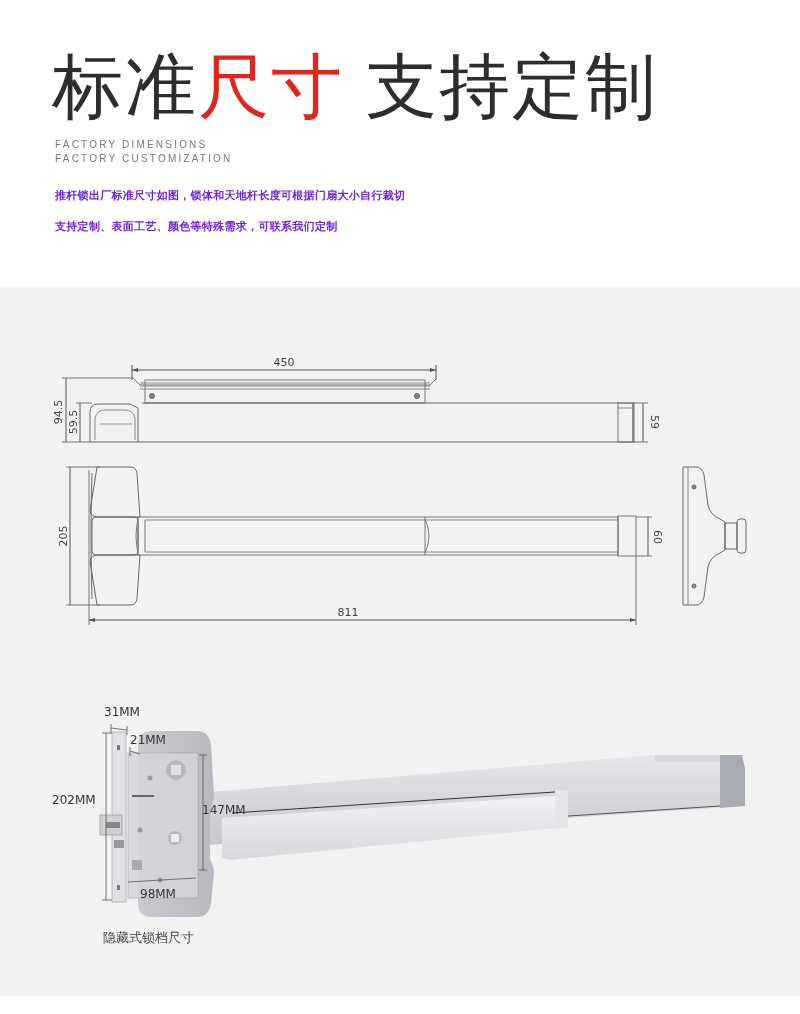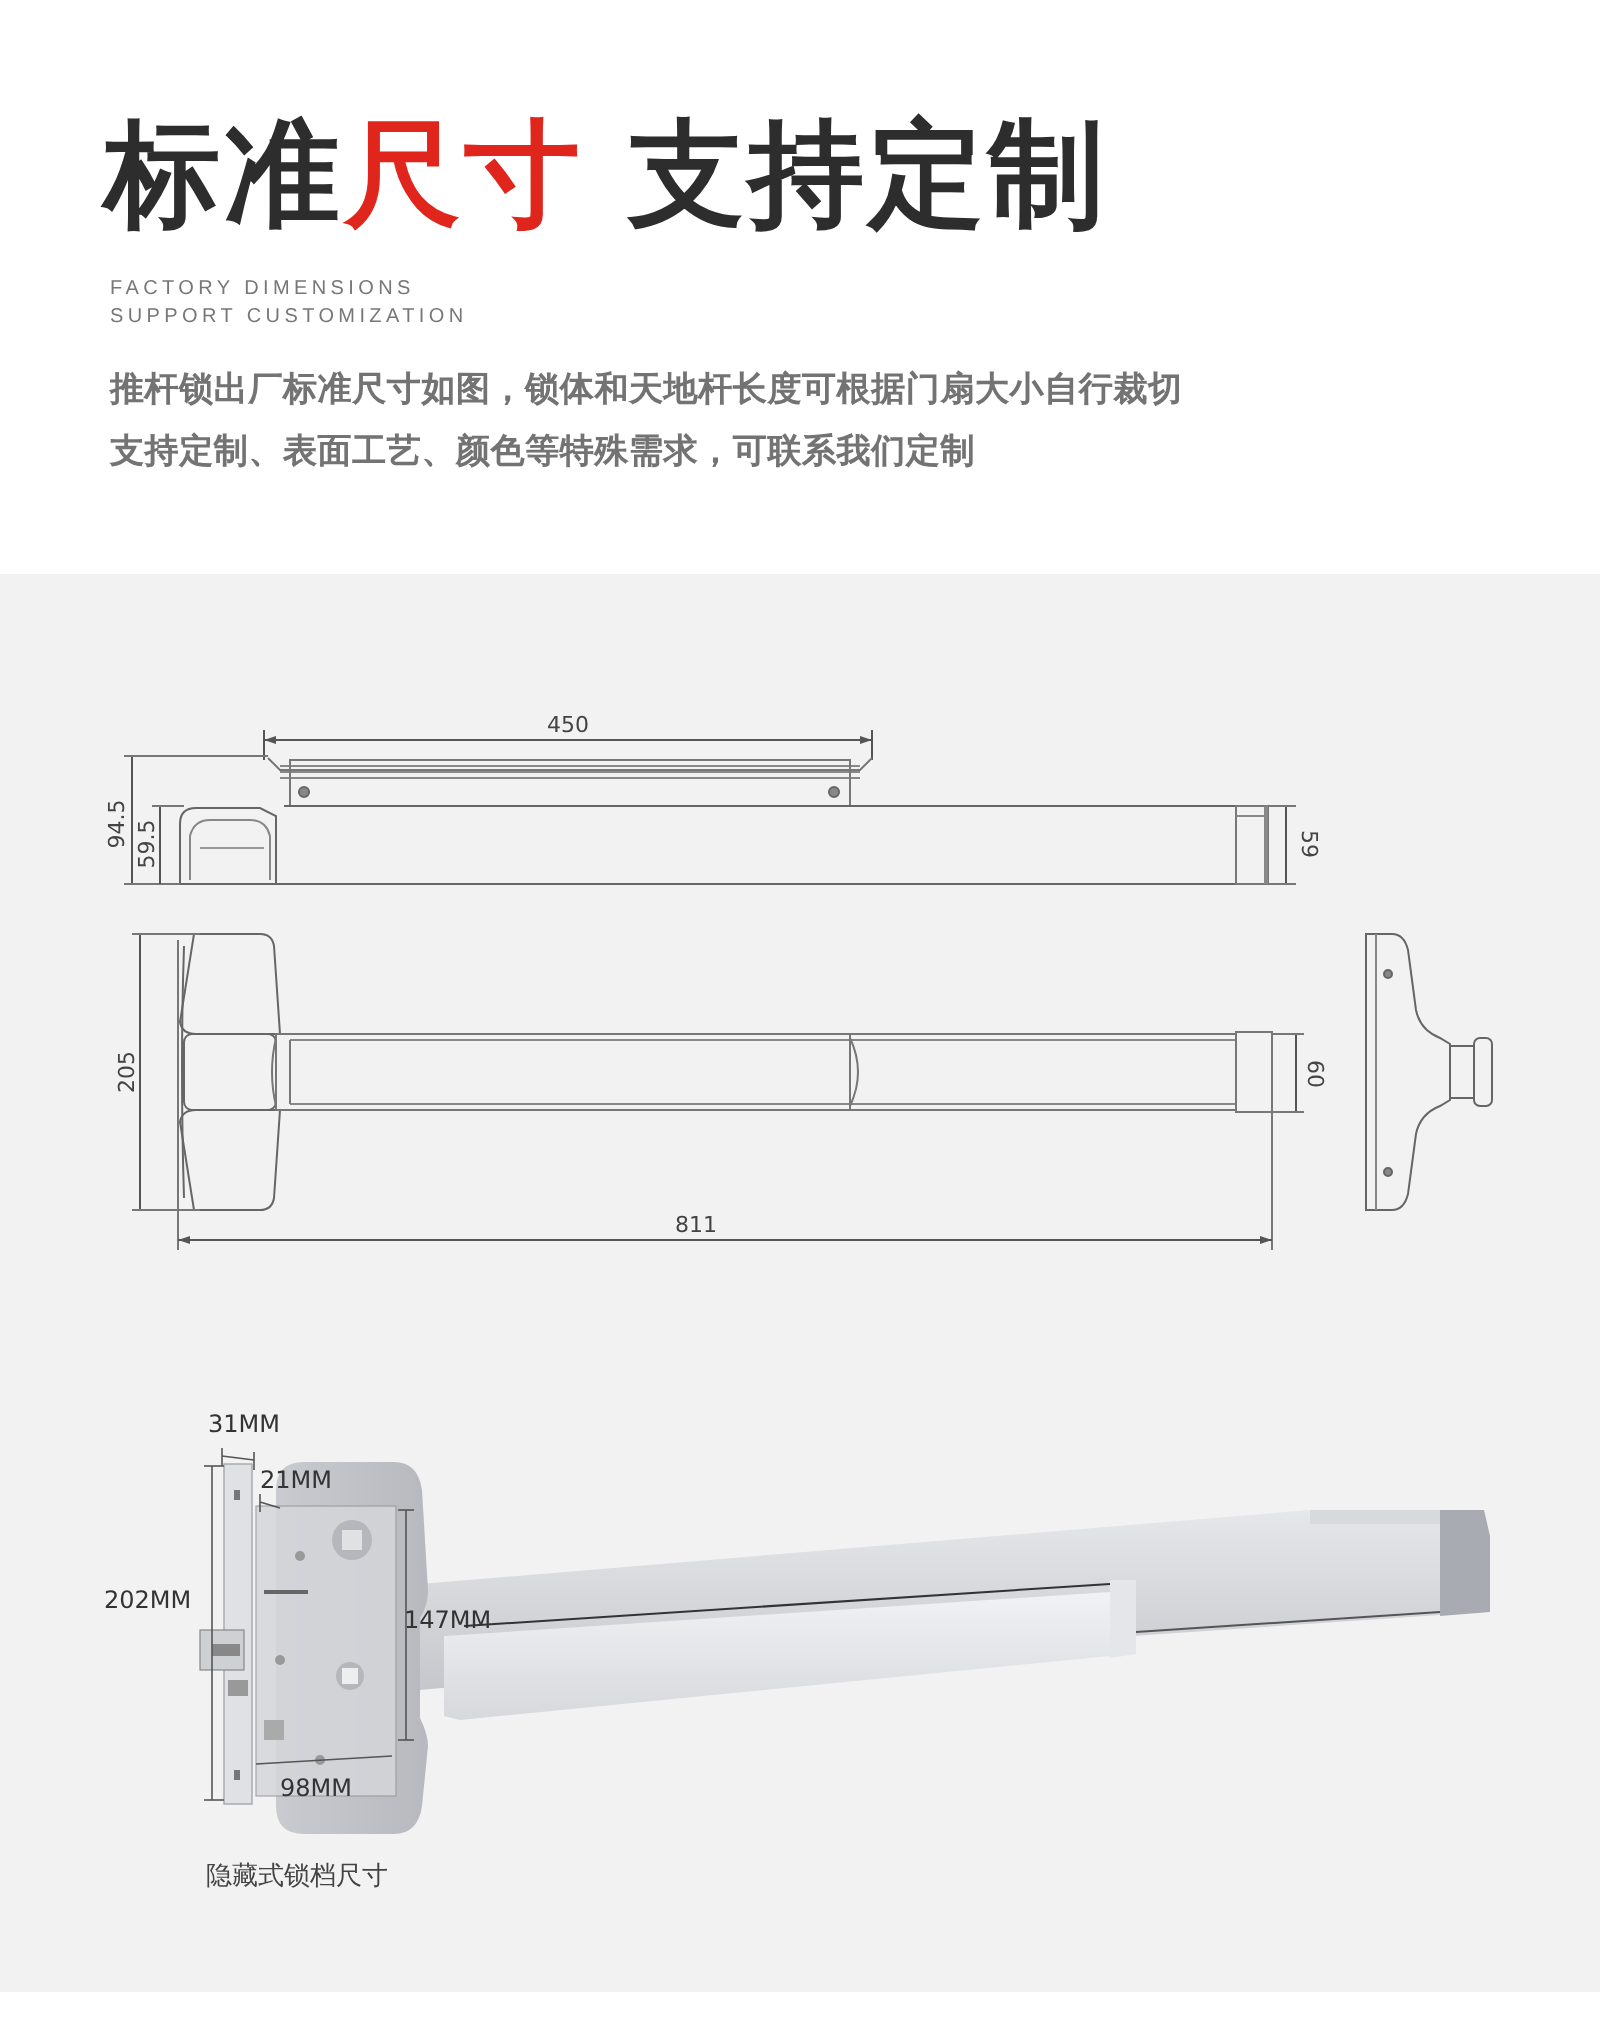--- a/index.html
+++ b/index.html
@@ -1,35 +1,35 @@
 <!DOCTYPE html>
 <html><head>
 <meta charset="utf-8">
 <style>
   * { margin: 0; padding: 0; box-sizing: border-box; }
   html, body { width: 800px; height: 1014px; background: #ffffff; overflow: hidden; }
   body { position: relative; font-family: "DejaVu Sans", "Liberation Sans", sans-serif; color: #333; }
 
   .title {
     position: absolute; left: 52px; top: 52px;
-    font-size: 58px; font-weight: bold; letter-spacing: 2px;
+    font-size: 71px; font-weight: normal; letter-spacing: 2px;
     color: #2d2d2d; line-height: 70px; white-space: nowrap;
   }
   .title .red { color: #e0251c; }
   .title .gap { display: inline-block; width: 22px; }
 
   .subtitle-en {
     position: absolute; left: 55px; top: 138px;
     font-family: Liberation Sans, sans-serif;
     font-size: 10px; letter-spacing: 2.2px; color: #777; line-height: 14px;
   }
 
   .desc {
     position: absolute; left: 55px; top: 180px;
-    font-size: 17px; font-weight: bold; color: #737373; line-height: 31px;
+    font-size: 11px; font-weight: bold; color: #6d28d9; line-height: 31px;
     letter-spacing: 0.3px;
   }
 
   .gray-section {
     position: absolute; left: 0; top: 287px; width: 800px; height: 709px;
     background: #f2f2f2;
   }
 
   svg text { font-family: "DejaVu Sans", "Liberation Sans", sans-serif; }
 
@@ -40,21 +40,21 @@
 </style>
 </head>
 <body>
 
 <div class="title">
   <span>标准</span><span class="red">尺寸</span><span class="gap"></span><span>支持定制</span>
 </div>
 
 <div class="subtitle-en">
   <div>FACTORY DIMENSIONS</div>
-  <div>SUPPORT CUSTOMIZATION</div>
+  <div>FACTORY CUSTOMIZATION</div>
 </div>
 
 <div class="desc">
   <div>推杆锁出厂标准尺寸如图，锁体和天地杆长度可根据门扇大小自行裁切</div>
   <div>支持定制、表面工艺、颜色等特殊需求，可联系我们定制</div>
 </div>
 
 <div class="gray-section"></div>
 
 <svg width="800" height="1014" viewBox="0 0 800 1014" style="position:absolute;left:0;top:0;" fill="none" stroke="#666" stroke-width="1">

